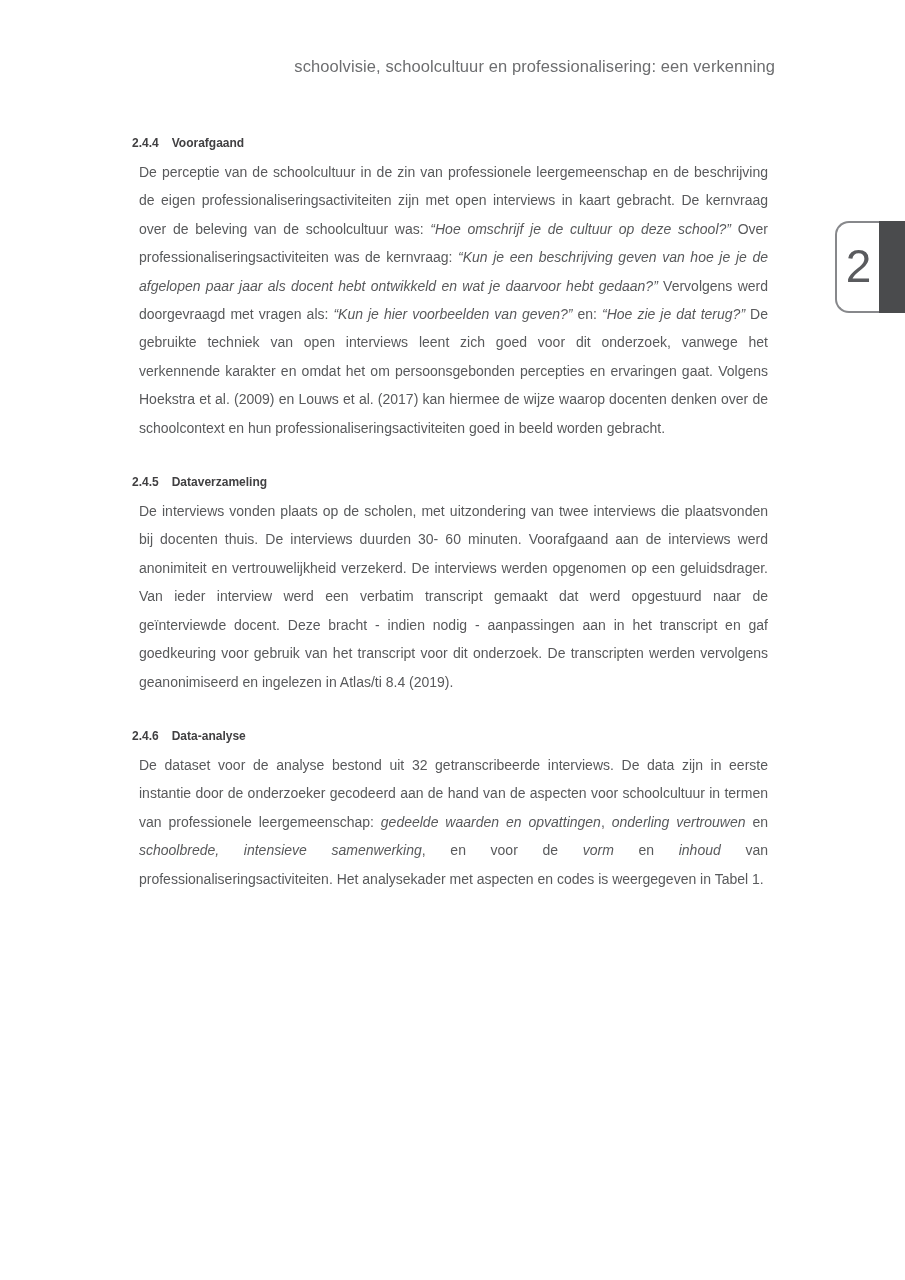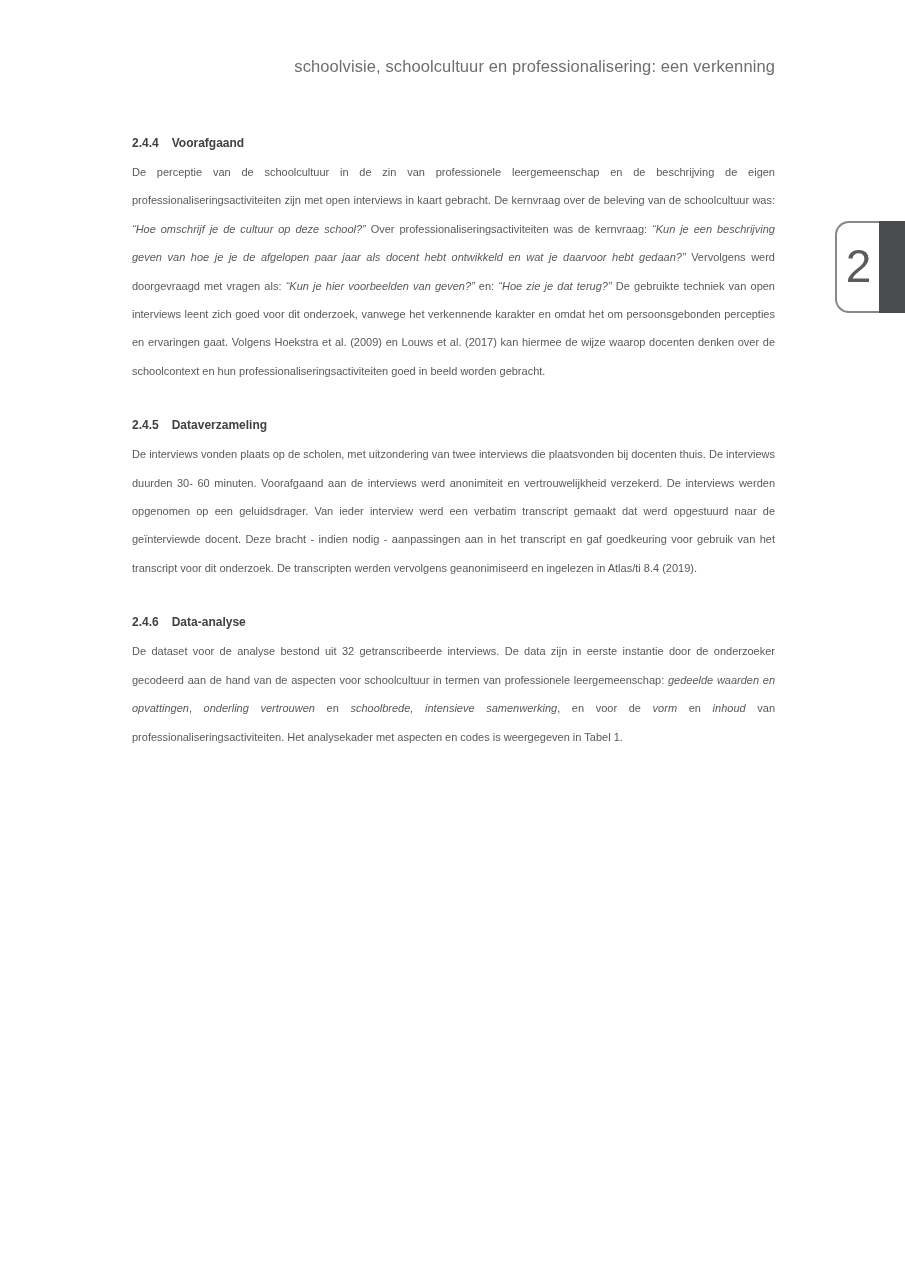--- a/index.html
+++ b/index.html
@@ -39,22 +39,22 @@
     font-size: 12px;
     font-weight: 700;
     color: var(--heading-text, #414042);
     display: flex;
     align-items: baseline;
   }
   .sec .sec-num {
     margin-right: 13px;
   }
   .sec p {
-    margin: 0;
-    font-size: 11px;
+    margin: 7px;
+    font-size: 14px;
     line-height: 28.4px;
     text-align: justify;
     color: var(--body-text, #58595b);
   }
   .sec p em {
     font-style: italic;
   }
   .chapter-tab {
     position: absolute;
     left: 835px;

